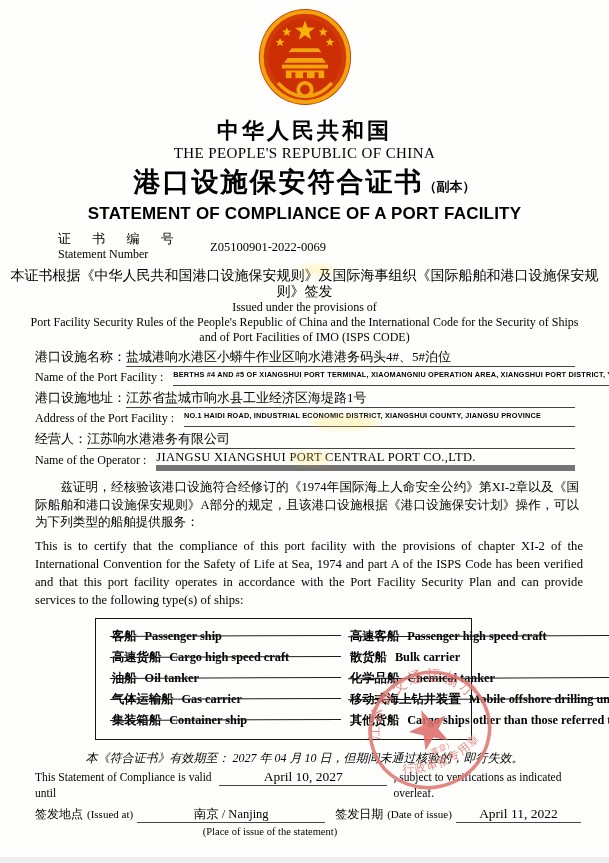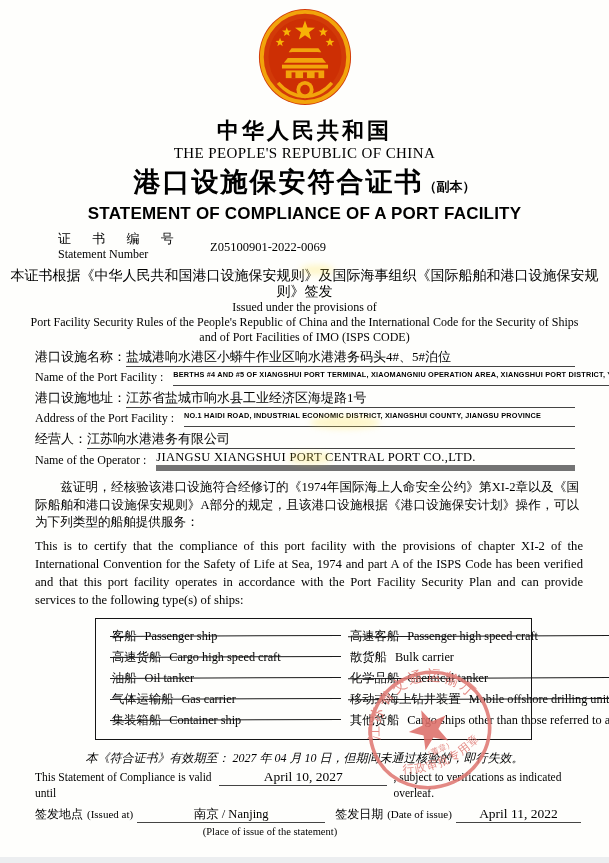--- a/index.html
+++ b/index.html
@@ -33,25 +33,25 @@
   .field-zh .val{flex:1;border-bottom:1px solid #444;white-space:nowrap;}
   .field-en{display:flex;align-items:center;margin:0 34px 0 35px;font-size:12px;line-height:16px;}
   .field-en .lbl{white-space:nowrap;padding-right:10px;}
   .field-en .val-sm{flex:1;border-bottom:1px solid #444;font-family:"Liberation Sans","DejaVu Sans",sans-serif;font-size:7.3px;font-weight:700;letter-spacing:.2px;padding-bottom:2px;white-space:nowrap;}
   .field-en .val-lg{flex:1;border-bottom:6px solid #737373;font-size:12.5px;letter-spacing:.3px;white-space:nowrap;}
   
   .cert-zh{margin:8px 30px 0 35px;font-size:12.6px;line-height:17.5px;text-indent:2em;text-align:justify;}
   .cert-en{margin:5px 26px 0 35px;font-size:12.6px;line-height:18px;text-align:justify;}
   
   .ship-box{
-    margin:9px 0 0 95px;width:437px;box-sizing:border-box;
+    margin:9px 0 0 95px;width:377px;box-sizing:border-box;
     border:1.6px solid #151515;
     padding:9px 8px 11px 16px;
     display:grid;grid-template-columns:232px 1fr;column-gap:6px;row-gap:5px;
-    font-size:12.3px;line-height:16px;
+    font-size:12.3px;line-height:16px;font-weight:bold;
   }
   .ship-item{position:relative;white-space:nowrap;padding-right:8px;}
   .ship-item .ship-zh{margin-right:8px;}
   .ship-item.struck::after{
     content:"";position:absolute;left:-2px;right:3px;top:50%;
     border-top:1.4px solid #1b1b1b;transform:translateY(-50%) rotate(-.3deg);
   }
   
   .valid-zh{margin-top:11px;font-size:12px;line-height:15px;text-align:center;font-style:italic;}
   .valid-en{display:flex;align-items:baseline;margin:3px 28px 0 35px;font-size:11.5px;line-height:16px;}

